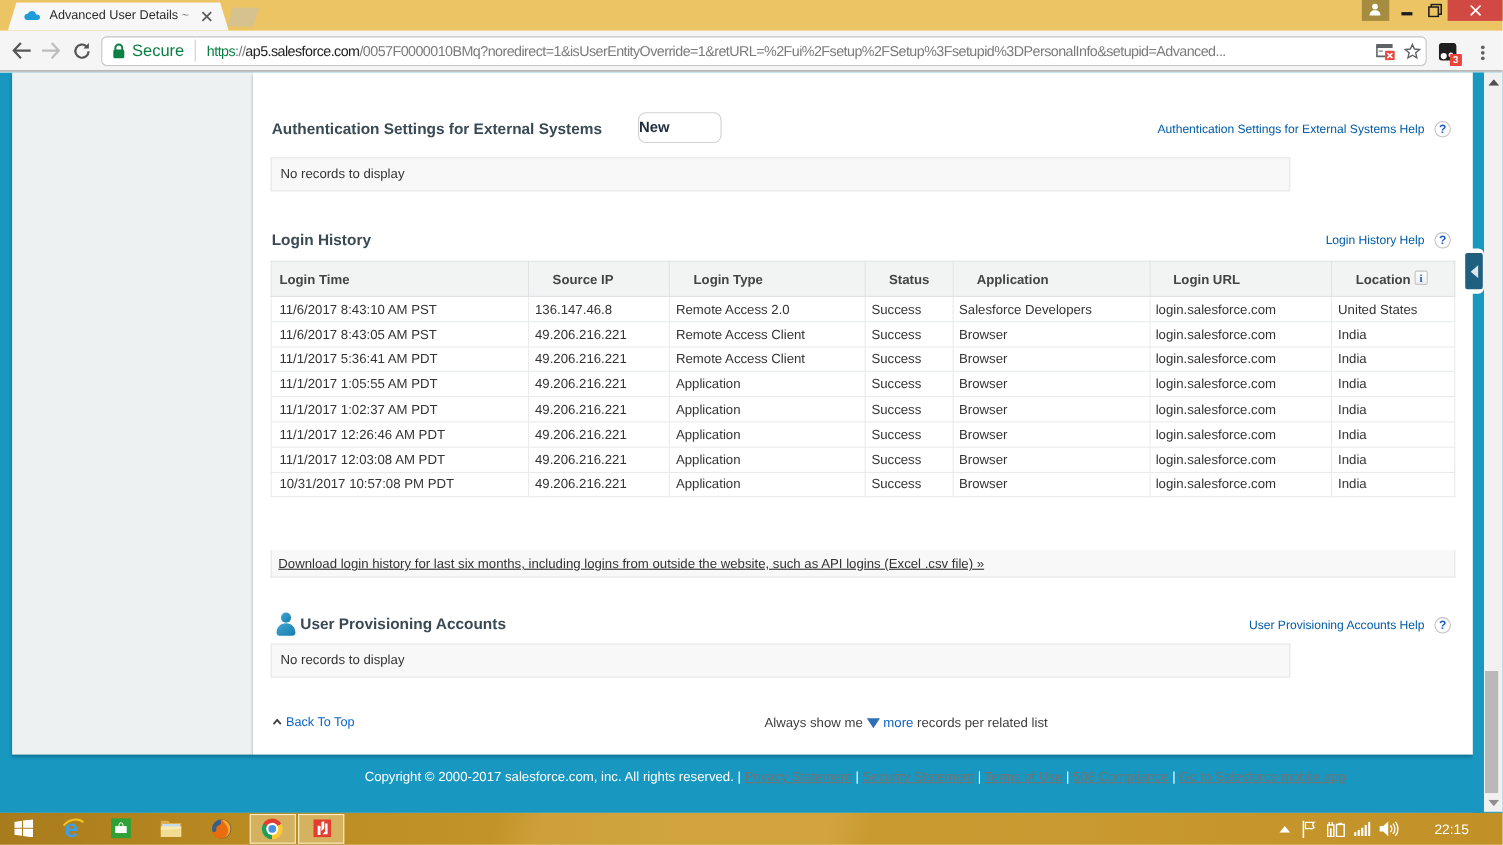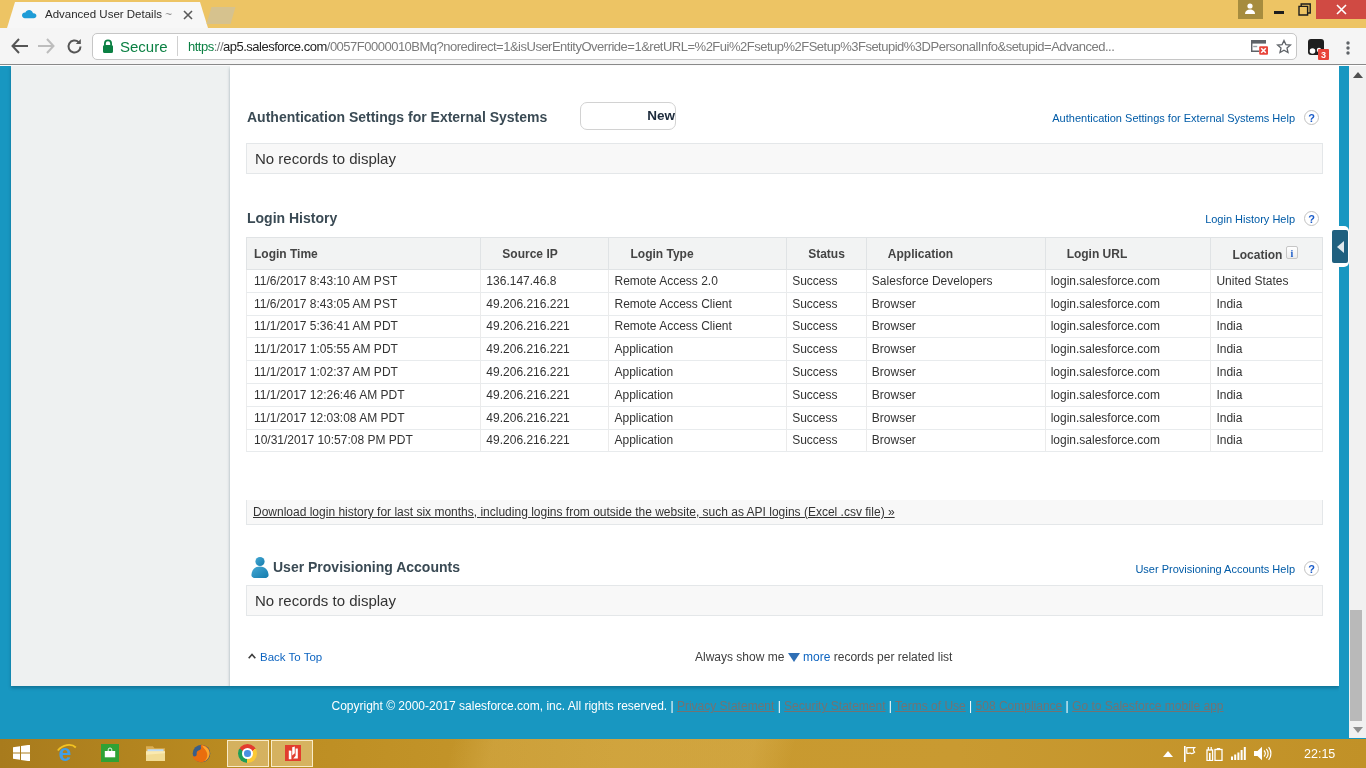--- a/index.html
+++ b/index.html
@@ -25,21 +25,21 @@
 #page{position:absolute;left:0;top:66px;width:1366px;height:673px;background:#1897c1}
 #sidebar{position:absolute;left:11px;top:66px;width:219px;height:620px;background:#eef1f1;box-shadow:0 2px 3px rgba(0,50,70,.35)}
 #content{position:absolute;left:230px;top:66px;width:1109px;height:620px;background:#fff;box-shadow:0 2px 3px rgba(0,50,70,.35)}
 
 #scrollcol{position:absolute;left:1349px;top:66px;width:17px;height:672px;background:#f1f1f1}
 #sthumb{position:absolute;left:1350px;top:610px;width:12px;height:111px;background:#b9b9b9}
 
 h3{font-size:14px;font-weight:bold;color:#3a4a54;font-family:"Liberation Sans",sans-serif}
 .help{font-size:11px;color:#015ba7;position:absolute;text-align:right}
 .qicon{position:absolute;width:15px;height:15px;border:1px solid #c2c2c2;border-radius:50%;color:#1a5bc8;font-size:11px;font-weight:bold;text-align:center;line-height:14px;background:#fff}
-.norec{position:absolute;left:246px;width:1077px;height:31px;background:#f8f8f8;border:1px solid #e4e7e9;font-size:15px;color:#333;line-height:29px;padding-left:8px}
+.norec{position:absolute;left:246px;width:927px;height:31px;background:#f8f8f8;border:1px solid #e4e7e9;font-size:12px;color:#333;line-height:29px;padding-left:8px}
 
 #lhtable{position:absolute;left:246px;top:237px;width:1077px;border-collapse:collapse;font-size:12px;color:#333}
 #lhtable th{background:#f2f3f3;border:1px solid #e0e3e5;border-left:none;font-weight:bold;text-align:left;height:32px;padding:0 21px;font-size:12px;color:#444}
 #lhtable th:first-child{border-left:1px solid #e0e3e5;padding-left:7px}
 #lhtable td{height:22.8px;border-bottom:1px solid #e8ebed;border-right:1px solid #ebebeb;padding:0 5px;white-space:nowrap}
 #lhtable td:last-child{border-right:1px solid #ececec}
 #lhtable td:first-child{padding-left:7px;border-left:1px solid #ececec}
 #dlrow{position:absolute;left:246px;top:500px;width:1077px;height:25px;background:#f8f8f8;border:1px solid #e4e7e9;border-top:none;font-size:12px;color:#333;line-height:24px;padding-left:6px}
 #dlrow a{color:#333;text-decoration:underline}
 .link{color:#0d64c0;text-decoration:none}
@@ -131,21 +131,21 @@
   </svg>
 
 <div class="abs" style="left:1339px;top:66px;width:10px;height:673px;background:#1897c1"></div>
 <div class="abs" style="left:1328px;top:226px;width:21px;height:41px;background:#fff;border-radius:5px"></div>
 <div class="abs" style="left:1332px;top:230px;width:16px;height:33px;background:#20607f;border-radius:2px"></div>
 <svg class="abs" style="left:1336.5px;top:240.5px" width="7" height="12" viewBox="0 0 7 12">
     <path fill="#dfe7ec" d="M7 0v12L0 6z"></path>
   </svg>
 
 <h3 class="abs" style="left:247px;top:109px">Authentication Settings for External Systems</h3>
-<div class="abs" style="left:580px;top:102px;width:96px;height:28px;border:1px solid #d2d2d2;border-radius:7px;background:#fff;text-align:right;font-size:13.5px;font-weight:bold;color:#1d2b3c;line-height:26px">New</div>
+<div class="abs" style="left:580px;top:102px;width:76px;height:28px;border:1px solid #d2d2d2;border-radius:7px;background:#fff;text-align:left;font-size:13.5px;font-weight:bold;color:#1d2b3c;line-height:26px">New</div>
 <div class="help" style="right:71px;top:112px">Authentication Settings for External Systems Help</div>
 <div class="qicon" style="left:1304px;top:110px">?</div>
 <div class="norec" style="top:143px">No records to display</div>
 
 <h3 class="abs" style="left:247px;top:210px">Login History</h3>
 <div class="help" style="right:71px;top:213px">Login History Help</div>
 <div class="qicon" style="left:1304px;top:211px">?</div>
 <table id="lhtable">
 <colgroup>
       <col style="width:236px">

